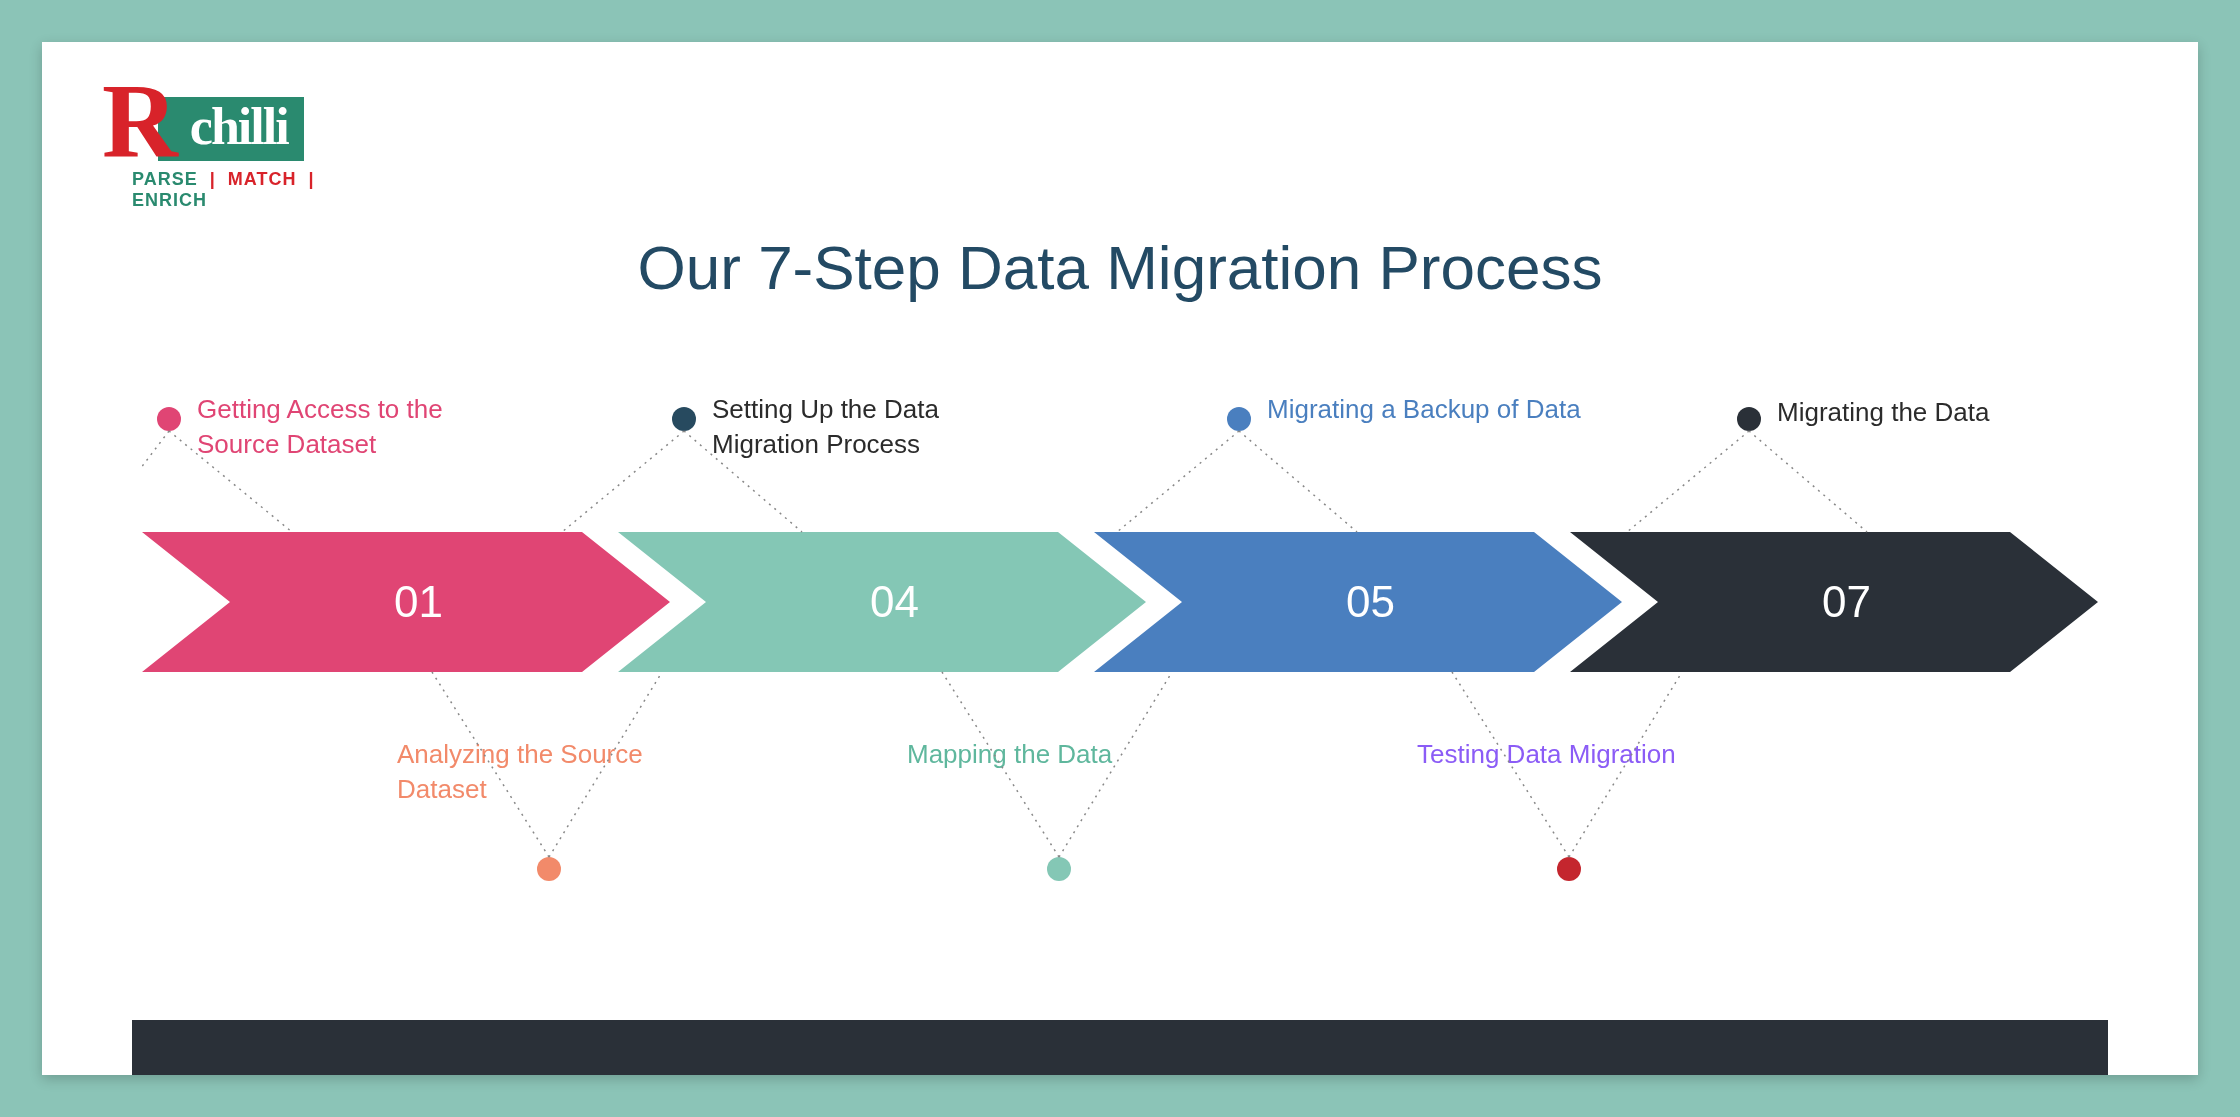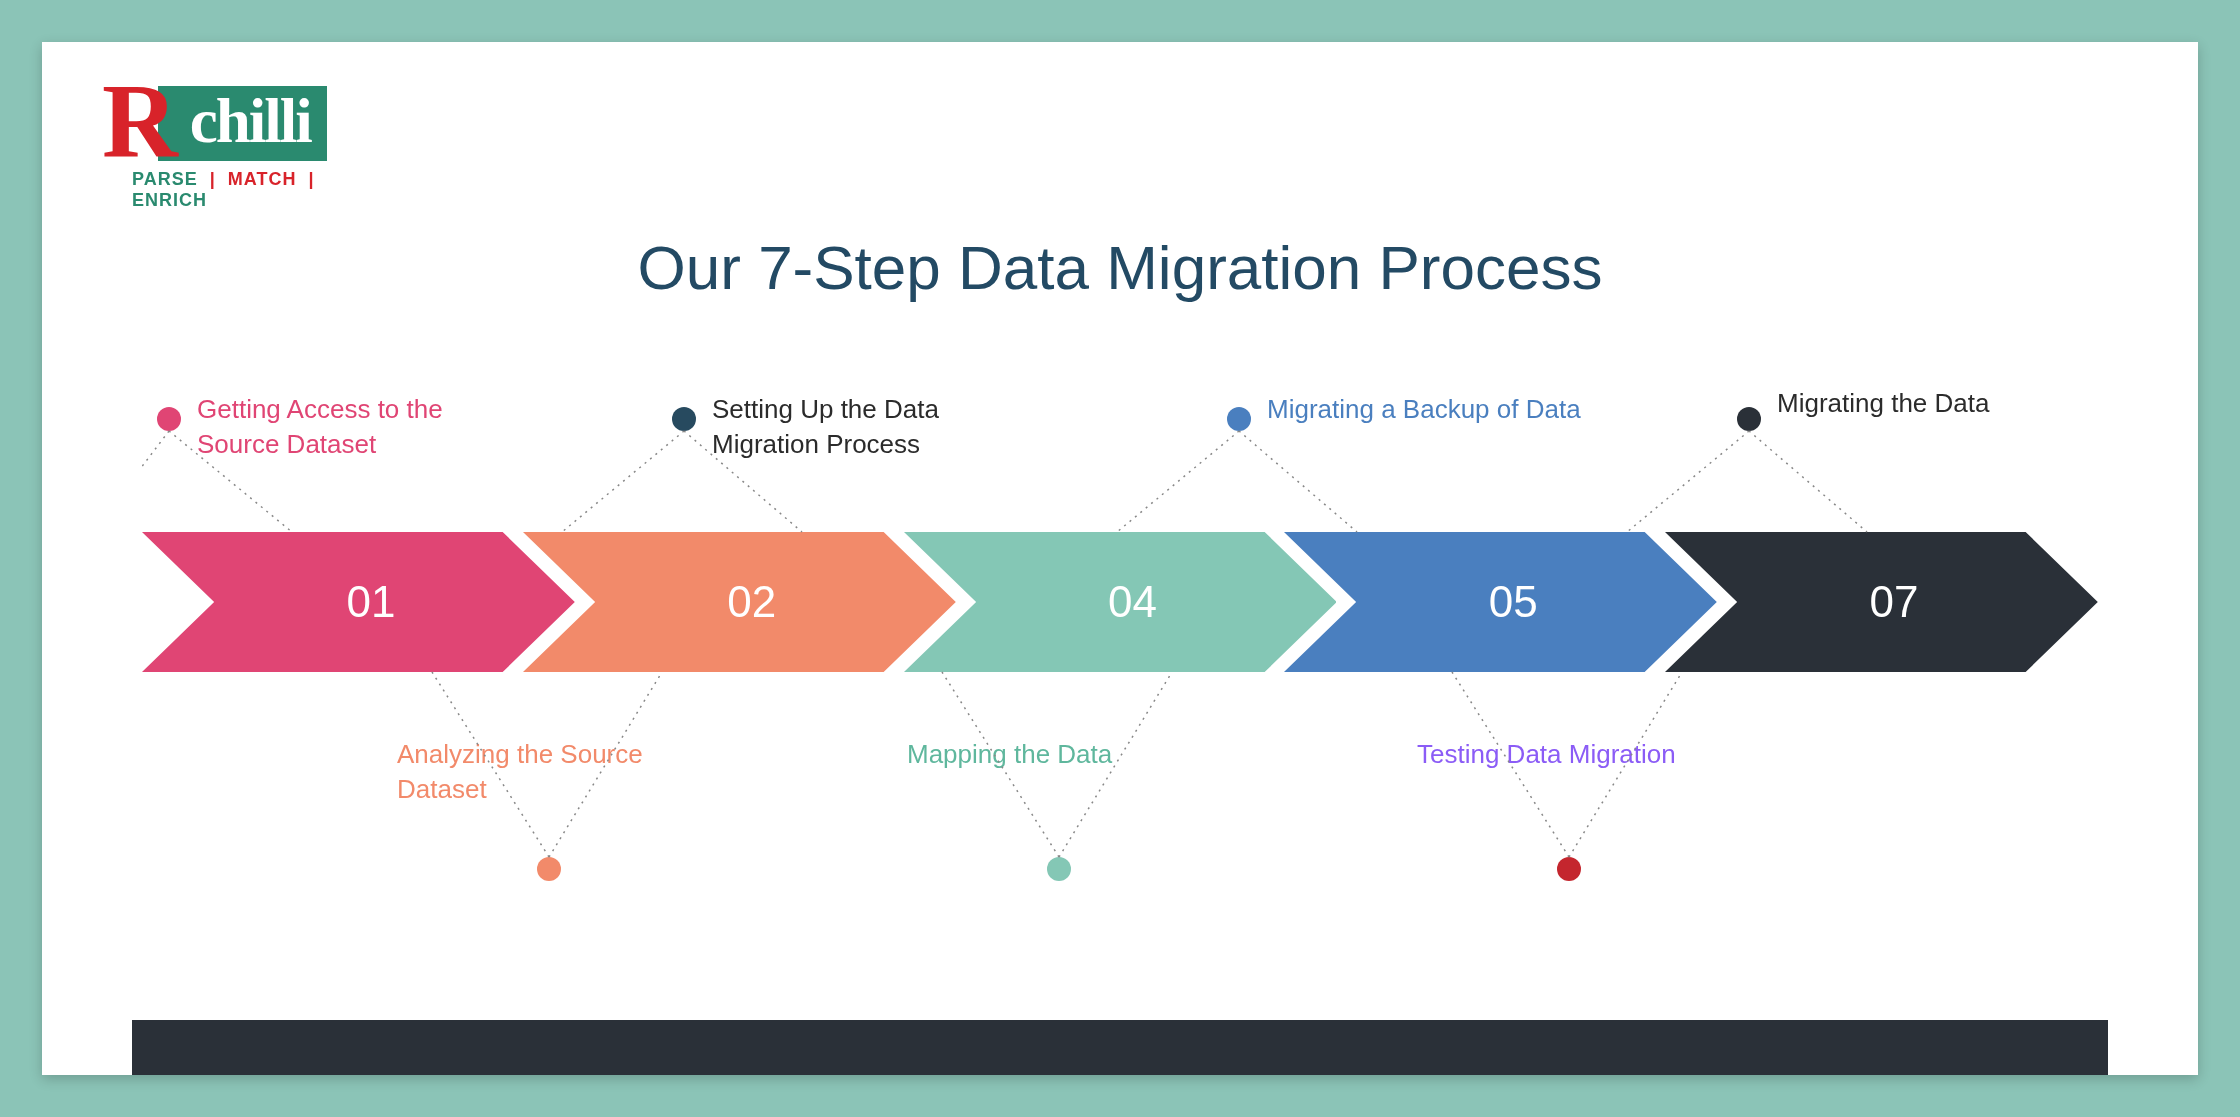--- a/index.html
+++ b/index.html
@@ -34,21 +34,21 @@
     line-height: .75;
     margin-right: -20px;
     z-index: 2;
     position: relative;
   }
   .logo-box {
     background: #2a8a6f;
     color: #fff;
     font-family: Georgia, serif;
     font-weight: 700;
-    font-size: 63px;
+    font-size: 52px;
     letter-spacing: -2px;
     padding: 0 12px 4px 28px;
     line-height: 1;
     border: 4px solid #2a8a6f;
   }
   .logo-tagline {
     font-size: 18px;
     font-weight: 600;
     letter-spacing: 1px;
     color: #2a8a6f;
@@ -160,35 +160,29 @@
     <div class="dot" style="left:15px; top:25px; background:#e04574"></div>
     <div class="label" style="left:55px; top:10px; color:#e04574">Getting Access to the Source Dataset</div>
 
     <div class="dot" style="left:530px; top:25px; background:#274a5f"></div>
     <div class="label" style="left:570px; top:10px; color:#2b2b2b">Setting Up the Data Migration Process</div>
 
     <div class="dot" style="left:1085px; top:25px; background:#4a7fbf"></div>
     <div class="label" style="left:1125px; top:10px; color:#4a7fbf">Migrating a Backup of Data</div>
 
     <div class="dot" style="left:1595px; top:25px; background:#2a3038"></div>
-    <div class="label" style="left:1635px; top:4px; color:#2b2b2b">Migrating the Data</div>
+    <div class="label" style="left:1635px; top:13px; color:#2b2b2b">Migrating the Data</div>
 
     <div class="arrow-row">
 
       <div class="arrow">
         <svg viewBox="0 0 330 140" preserveAspectRatio="none">
             <polygon points="0,0 275,0 330,70 275,140 0,140 55,70" fill="#e04574"></polygon>
           </svg>
         <span>01</span>
-      </div>
-      <div class="arrow">
-        <svg viewBox="0 0 330 140" preserveAspectRatio="none">
-            <polygon points="0,0 275,0 330,70 275,140 0,140 55,70" fill="#f28a6a"></polygon>
-          </svg>
-        <span>02</span>
       </div>
       <div class="arrow">
         <svg viewBox="0 0 330 140" preserveAspectRatio="none">
             <polygon points="0,0 275,0 330,70 275,140 0,140 55,70" fill="#84c7b5"></polygon>
           </svg>
         <span>04</span>
       </div>
       <div class="arrow">
         <svg viewBox="0 0 330 140" preserveAspectRatio="none">
             <polygon points="0,0 275,0 330,70 275,140 0,140 55,70" fill="#4a7fbf"></polygon>

